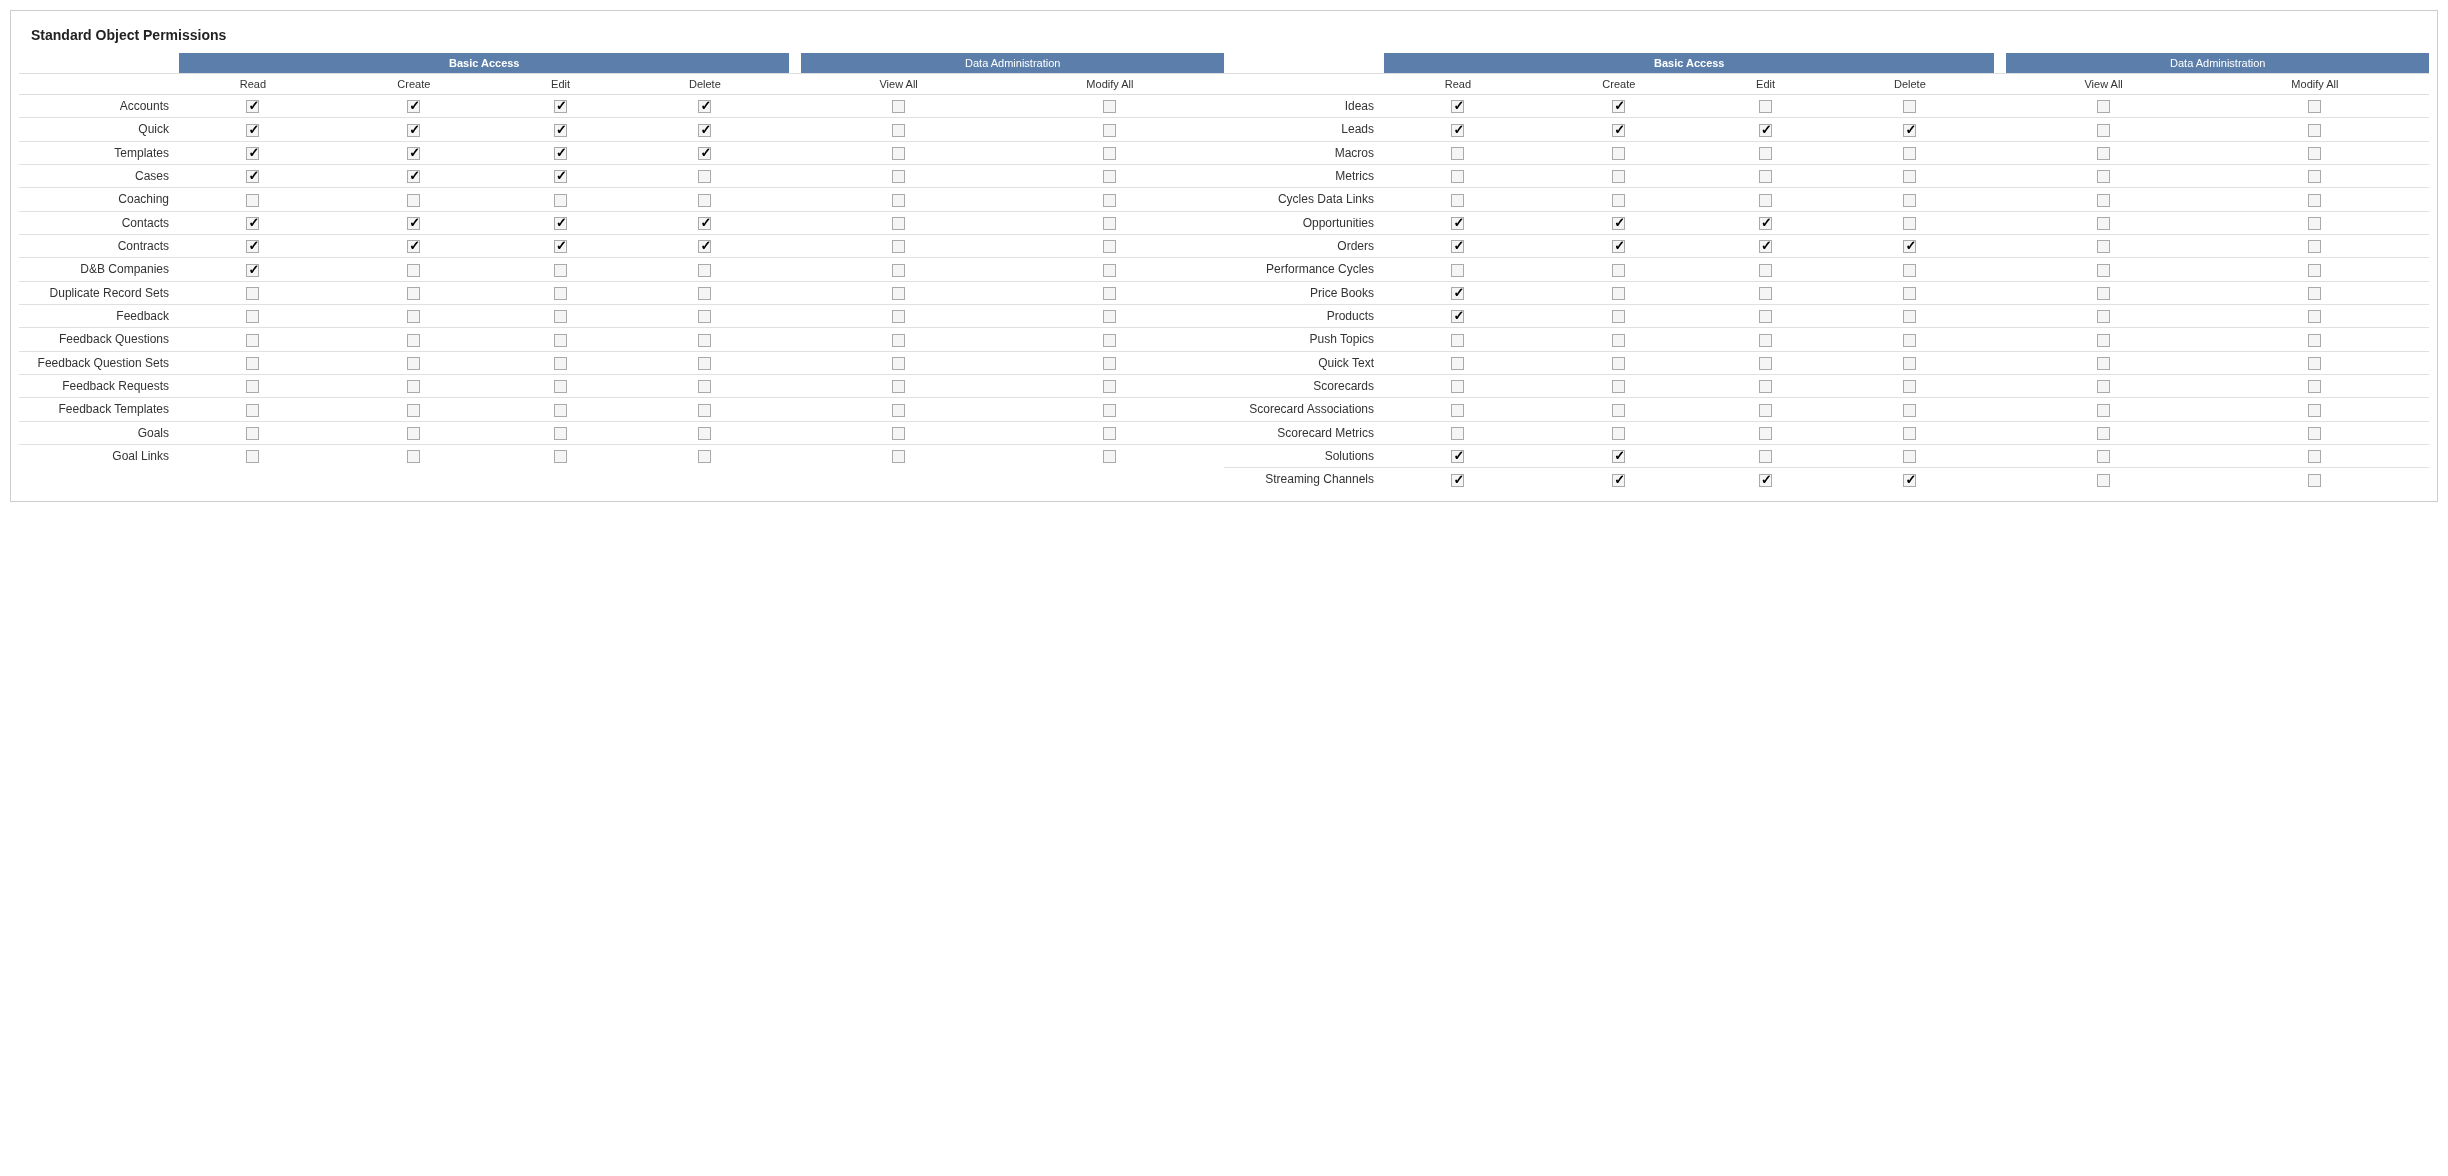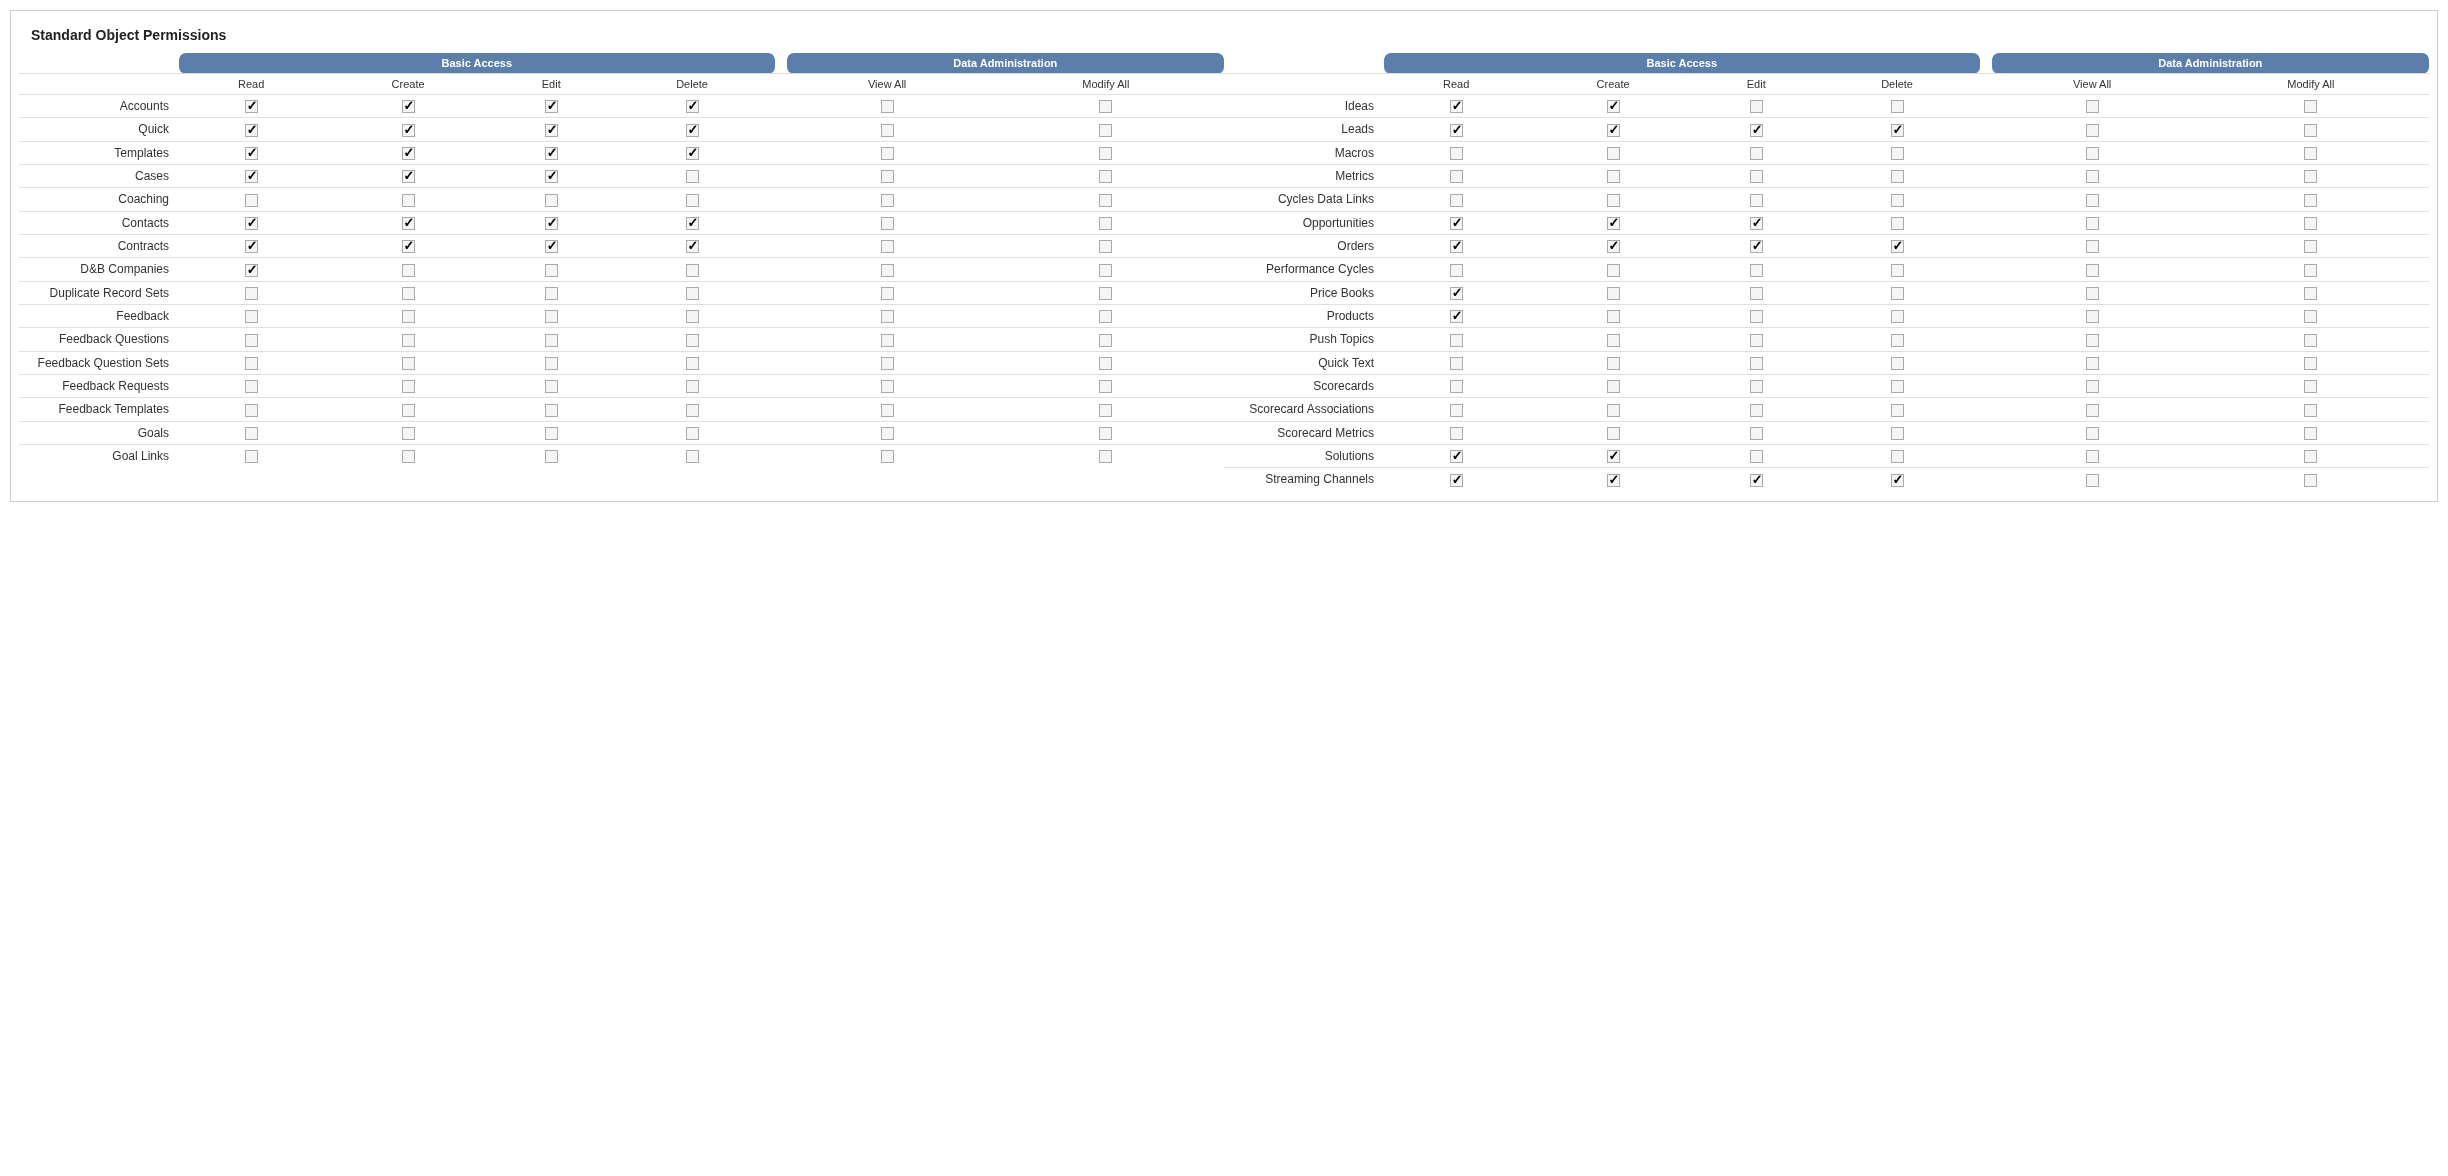--- a/index.html
+++ b/index.html
@@ -31,21 +31,20 @@
     table {
       width: 100%;
       border-collapse: collapse;
     }
     thead tr th {
       padding: 4px 6px;
       text-align: center;
       font-size: 11px;
       font-weight: normal;
       border-bottom: 1px solid #ddd;
-      border-radius: 7px;
     }
     tbody tr {
       border-bottom: 1px solid #e0e0e0;
     }
     tbody tr:last-child {
       border-bottom: none;
     }
     td {
       padding: 4px 6px;
       text-align: center;
@@ -95,21 +94,21 @@
       background: #5b7faa;
       color: #fff;
       text-align: center;
       font-weight: bold;
       font-size: 11px;
     }
     .header-span-data {
       background: #5b7faa;
       color: #fff;
       text-align: center;
-      font-weight: bold;
+      font-weight: normal;
       font-size: 11px;
     }
   </style>
 </head>
 <body>
 
 <div class="outer">
   <div class="section-title">Standard Object Permissions</div>
   <div class="grid-wrapper">
 

